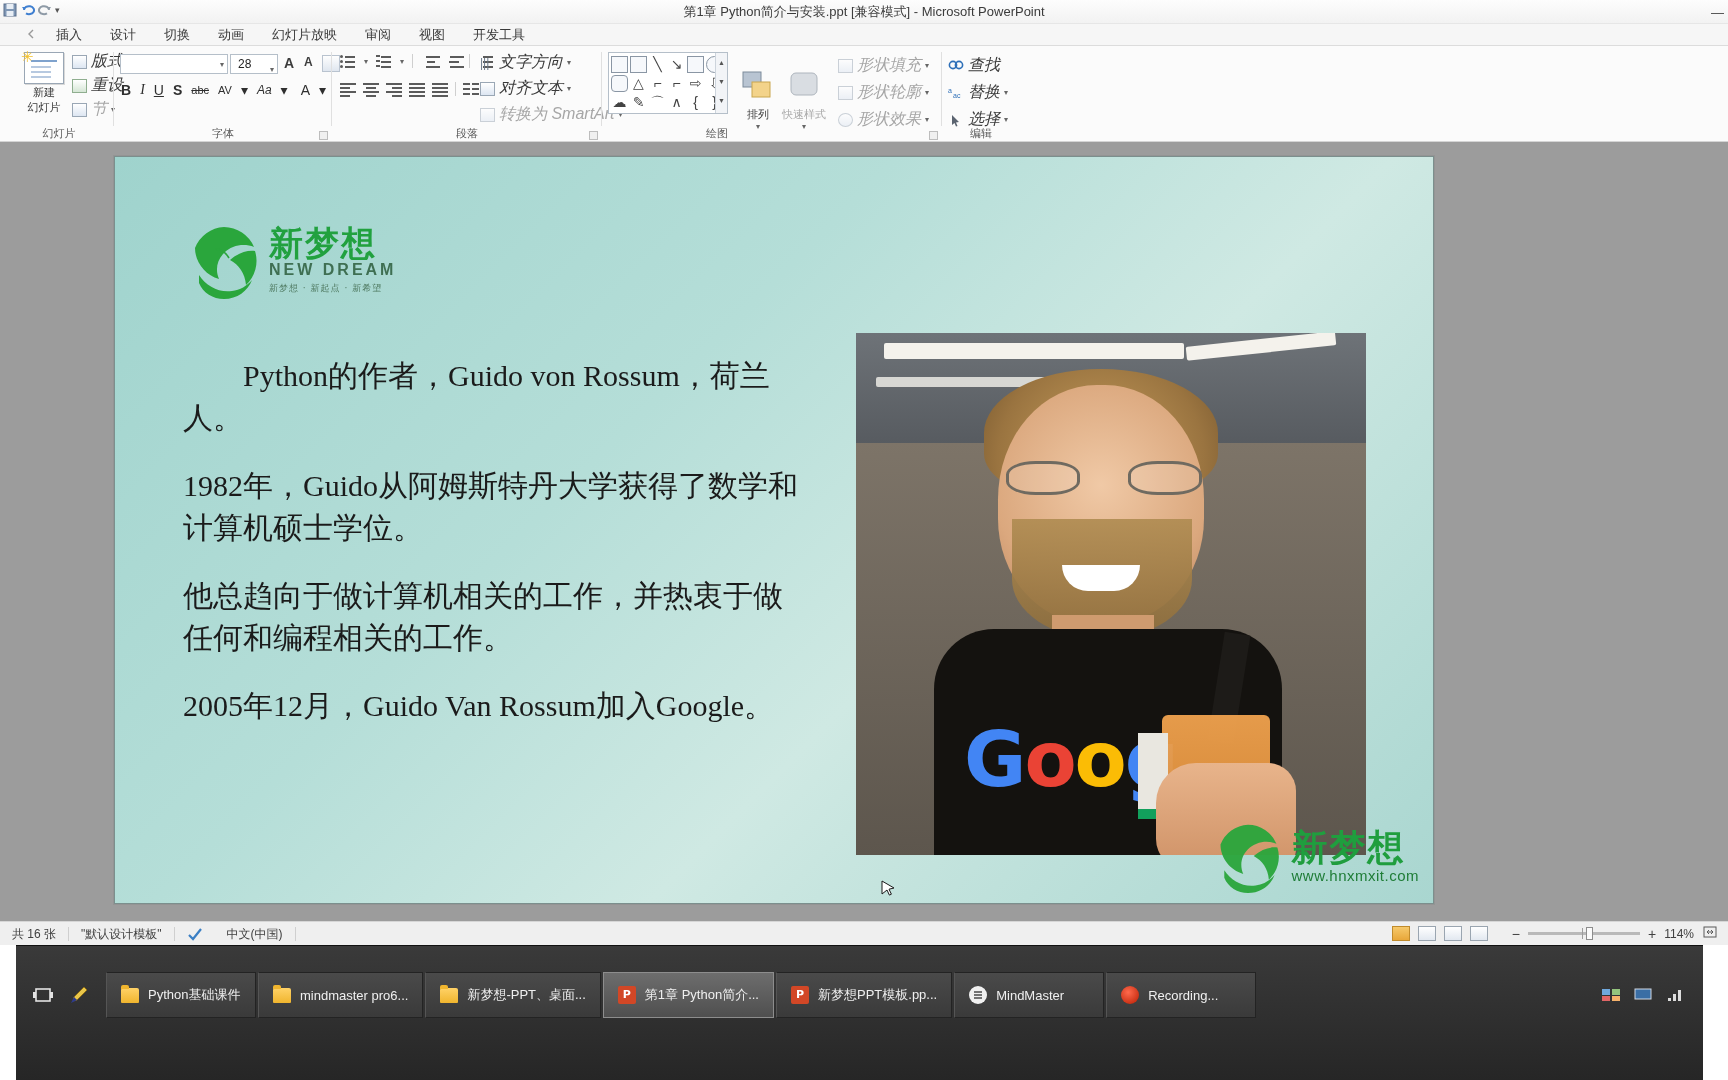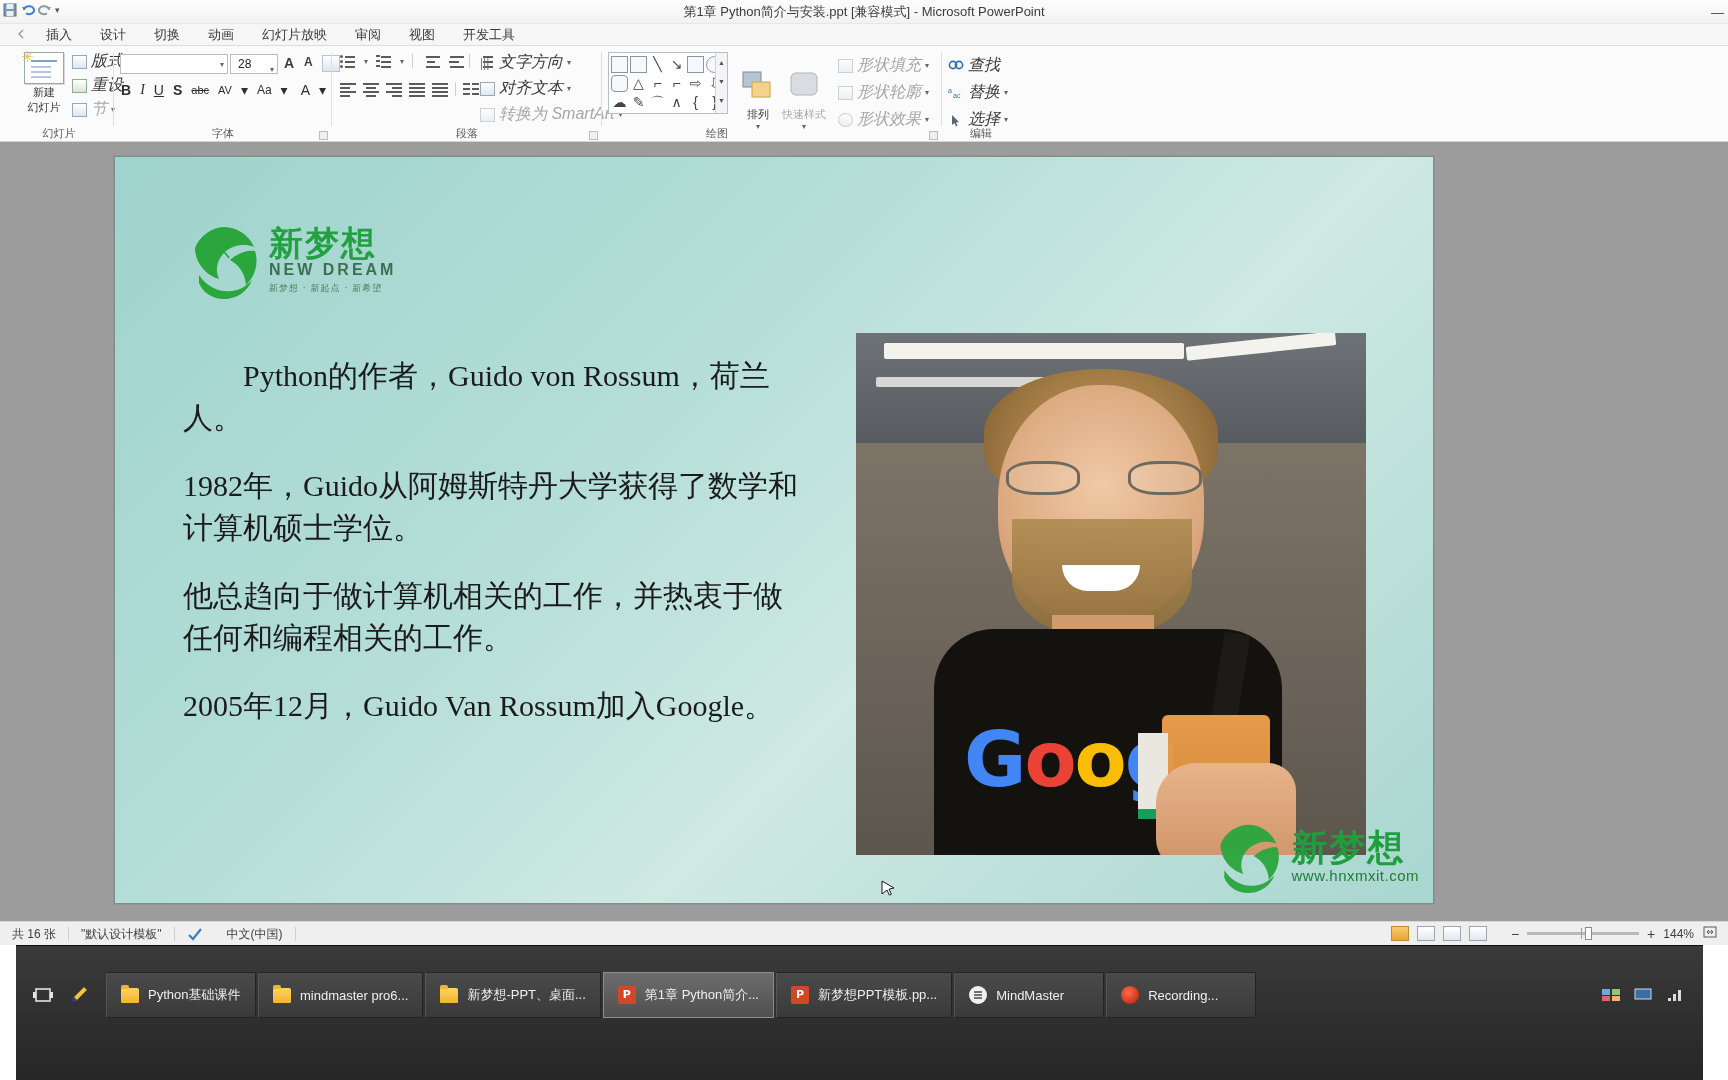--- a/index.html
+++ b/index.html
@@ -25,21 +25,21 @@
     line-height:24px; text-align:center; font-size:13px; color:#3b3b3b;
   }
   .win-btns { position:absolute; right:4px; top:0; height:24px; display:flex; align-items:center; gap:14px; }
   .win-btns span { font-size:13px; color:#444; }
 
   
   .tabbar {
     position:absolute; left:0; top:24px; width:1728px; height:22px;
     background:#f6f6f6; border-bottom:1px solid #dcdcdc;
   }
-  .tabs { display:flex; align-items:flex-end; height:22px; padding-left:10px; }
+  .tabs { display:flex; align-items:flex-end; height:22px; padding-left:20px; }
   .tab {
     font-size:13px; color:#3a3a3a; padding:2px 14px 3px 14px; line-height:16px;
     white-space:nowrap; cursor:default;
   }
   .tab.first { padding-left:6px; padding-right:6px; color:#777; }
 
   
   .ribbon {
     position:absolute; left:0; top:46px; width:1728px; height:96px;
     background:#fbfbfb; border-bottom:1px solid #d4d4d4;
@@ -361,21 +361,21 @@
       <span class="btn-ico" style="position:absolute;left:208px;top:9px;width:18px;height:17px;"></span>
 
       <div class="fmt-row">
         <span style="font-weight:bold;">B</span>
         <span style="font-style:italic;font-family:'Liberation Serif',serif;">I</span>
         <span style="text-decoration:underline;">U</span>
         <span style="font-weight:bold;">S</span>
         <span style="font-size:11px;text-decoration:line-through;">abc</span>
         <span style="font-size:11px;">AV</span>
         <span class="caretsm">▾</span>
-        <span style="font-size:12px;">Aa</span>
+        <span style="font-size:12px;font-style:italic;">Aa</span>
         <span class="caretsm">▾</span>
         <span style="margin-left:4px;">A</span>
         <span class="caretsm">▾</span>
       </div>
       <div class="glabel">字体</div>
       <div class="dlg"></div>
       <div class="gdiv"></div>
     </div>
 
     <div class="grp" id="g-para">
@@ -672,21 +672,21 @@
       <span class="viewbtn"></span>
       <span class="viewbtn"></span>
       <span class="viewbtn"></span>
       <span style="width:8px"></span>
       <span style="font-size:14px;">−</span>
       <span class="zoomtrack">
         <span class="mid"></span>
           <span class="thumb"></span>
       </span>
       <span style="font-size:14px;">+</span>
-      <span>144%</span>
+      <span>114%</span>
       <span>
         <svg width="16" height="14" viewBox="0 0 16 14">
           <rect x="2" y="2" width="12" height="10" fill="none" stroke="#5a5a5a"></rect>
           <path d="M5 7h6M5 7l2-2M5 7l2 2M11 7l-2-2M11 7l-2 2" stroke="#5a5a5a" fill="none"></path>
         </svg>
       </span>
     </div>
   </div>
 
   <div class="taskbar">

